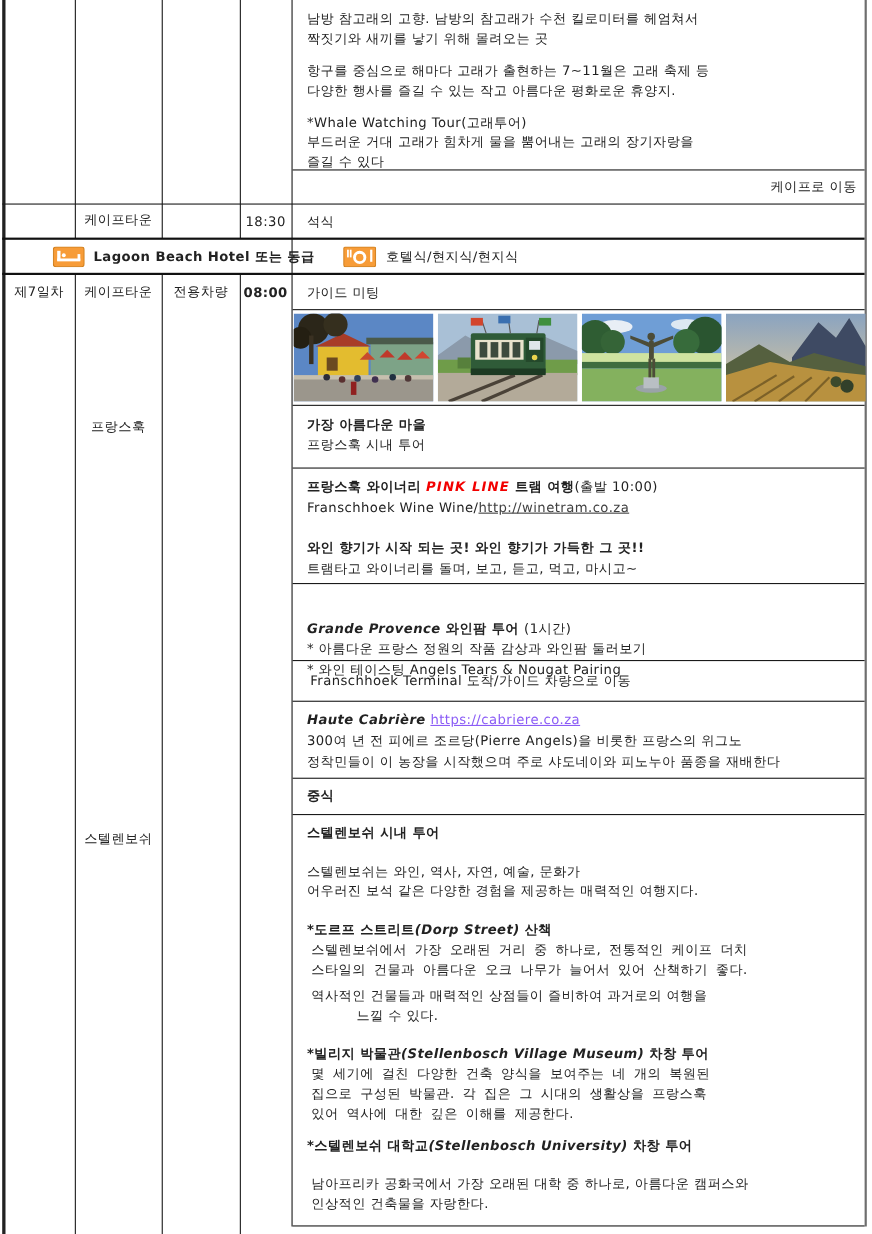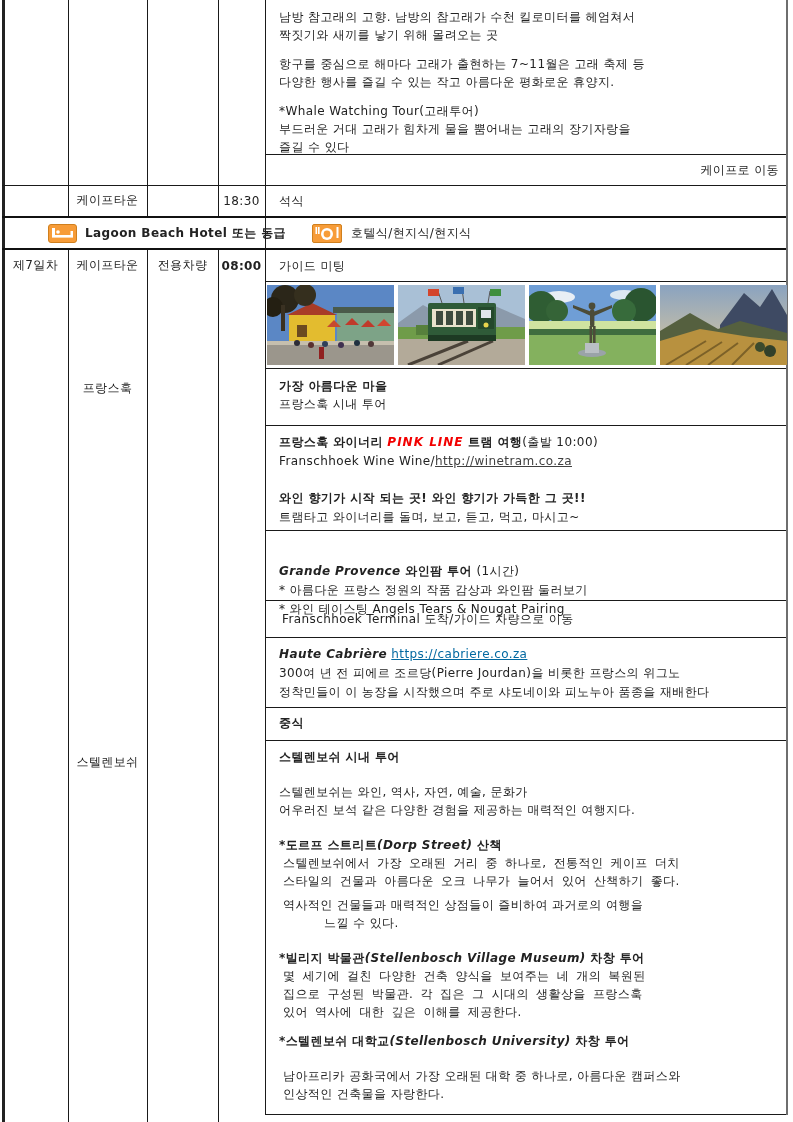--- a/index.html
+++ b/index.html
@@ -15,21 +15,21 @@
   .outer-r{width:2px;background:#6e6e6e;}
   .cell{position:absolute;display:flex;align-items:center;justify-content:center;text-align:center;}
   .desc{position:absolute;left:266px;width:521px;box-sizing:border-box;padding-left:13px;padding-right:8px;}
   .ln{line-height:18px;white-space:nowrap;}
   .ln19{line-height:19px;white-space:nowrap;}
   .b{font-weight:bold;}
   .i{font-style:italic;}
   .gap6{height:6px;} .gap11{height:11px;} .gap17{height:17px;} .gap18{height:18px;}
   .pink{color:#f20000;font-weight:bold;font-style:italic;letter-spacing:1px;}
   .lnk-blue{color:#404040;text-decoration:underline;cursor:pointer;}
-  .lnk-purple{color:#0369a1;text-decoration:underline;cursor:pointer;}
+  .lnk-purple{color:#8b5cf6;text-decoration:underline;cursor:pointer;}
   .ws{word-spacing:3px;}
   .photos{position:absolute;left:267px;top:285px;width:520px;height:80px;display:flex;gap:4px;}
   .photo{width:127px;height:80px;flex:0 0 auto;}
   .icon-badge{display:inline-block;}
   .rowflex{position:absolute;display:flex;align-items:center;padding-left:40px;}
 </style>
 </head>
 <body>
 
 <div class="page">
@@ -252,21 +252,21 @@
 
   <div class="desc" style="top:610px;padding-left:16px;">
     <div class="ln">Franschhoek Terminal 도착/가이드 차량으로 이동</div>
   </div>
 
   <div class="desc" style="top:645px;">
     <div class="ln19">
       <span class="b i">Haute Cabrière</span>
       <a class="lnk-purple">https://cabriere.co.za</a>
     </div>
-    <div class="ln19">300여 년 전 피에르 조르당(Pierre Jourdan)을 비롯한 프랑스의 위그노</div>
+    <div class="ln19">300여 년 전 피에르 조르당(Pierre Angels)을 비롯한 프랑스의 위그노</div>
     <div class="ln19">정착민들이 이 농장을 시작했으며 주로 샤도네이와 피노누아 품종을 재배한다</div>
   </div>
 
   <div class="desc" style="top:714px;">
     <div class="ln b">중식</div>
   </div>
 
   <div class="desc" style="top:748px;">
     <div class="ln b">스텔렌보쉬 시내 투어</div>
     <div class="gap17"></div>

